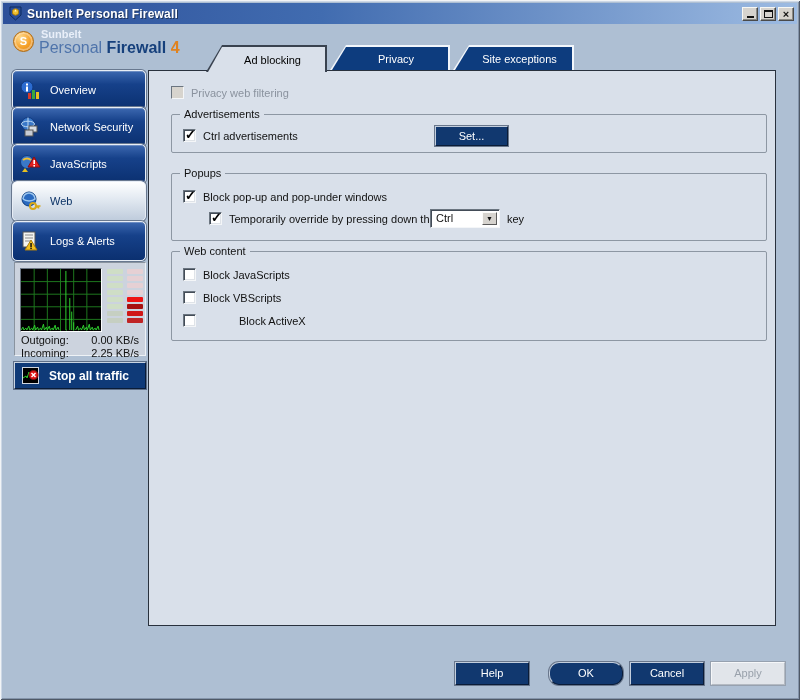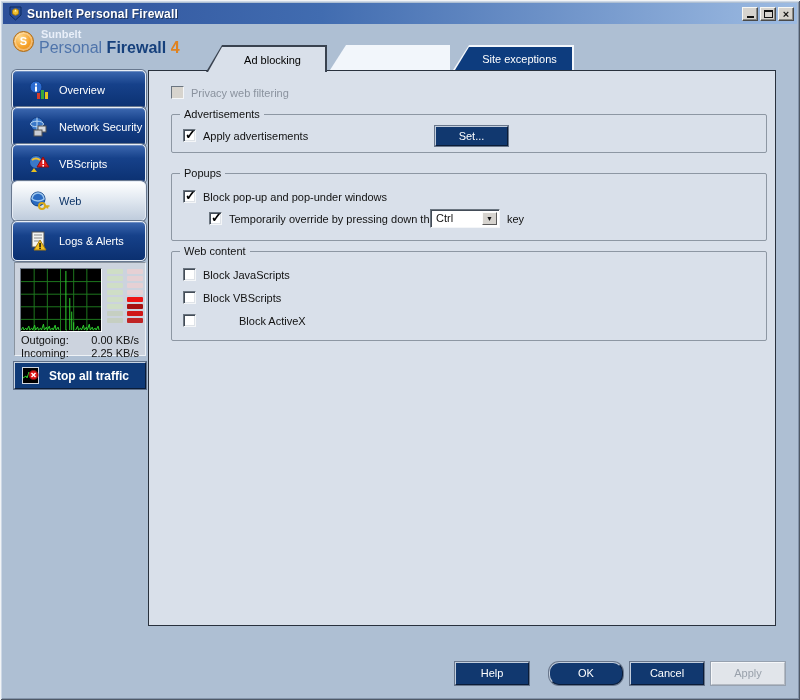--- a/index.html
+++ b/index.html
@@ -59,21 +59,21 @@
   .tab.active { height:27px; z-index:10; }
   .tab.active .tab-face { background:#d9e0ea; color:#000; }
   #tab-0 { left:206px; width:121px;text-align:right; }
   #tab-1 { left:330px; width:120px; }
   #tab-2 { left:453px; width:121px; }
   
   .sb-btn {
     position:absolute; left:12px; width:134px; height:40px; border-radius:5px;
     background:linear-gradient(180deg,#3c68b0 0%,#16418a 35%,#0b3070 100%);
     border:1px solid #e8eef6; box-shadow:0 0 0 1px #68788f, inset 0 1px 0 rgba(255,255,255,.25);
-    color:#fff; display:flex; align-items:center; gap:9px; padding-left:15px; cursor:default;
+    color:#fff; display:flex; align-items:center; gap:9px; padding-left:6px; cursor:default;
   }
   .sb-btn.selected {
     background:linear-gradient(180deg,#feffff 0%,#e2e9f1 45%,#bfccdc 100%);
     color:#0c3366;
   }
   .sb-icon { width:22px; height:22px; flex:0 0 auto; }
   
   .traffic {
     position:absolute; left:14px; top:262px; width:132px; height:94px;
     background:#ccd3de; border:1px solid; border-color:#89939f #eef2f6 #eef2f6 #89939f;
@@ -177,20 +177,21 @@
   <span class="brand-company">Sunbelt</span>
   <span class="brand-product"><span class="brand-word1">Personal</span> <span class="brand-word2">Firewall</span> <span class="brand-ver">4</span></span>
 </div>
 
 <div class="tab active" id="tab-0">
   <div class="tab-shape"></div>
   <div class="tab-face">Ad blocking</div>
 </div>
 <div class="tab" id="tab-1">
   <div class="tab-shape"></div>
+  <div class="tab-face">Privacy</div>
 </div>
 <div class="tab" id="tab-2">
   <div class="tab-shape"></div>
   <div class="tab-face">Site exceptions</div>
 </div>
 
 <div class="sb-btn" style="top:70px">
   <svg class="sb-icon" viewBox="0 0 22 22">
     <circle cx="8" cy="8" r="6" fill="#2b6bd0" stroke="#103a80"></circle>
     <rect x="7" y="4.5" width="2" height="2" fill="#fff"></rect>
@@ -213,21 +214,21 @@
 </div>
 <div class="sb-btn" style="top:144px">
   <svg class="sb-icon" viewBox="0 0 22 22">
     <circle cx="8" cy="9" r="6.5" fill="#3a78c8" stroke="#103a80"></circle>
     <path d="M4 7 q4 -3 8 0" stroke="#f2c030" fill="none" stroke-width="2"></path>
     <path d="M6 15 l3 4 h-6 Z" fill="#e8c020"></path>
     <path d="M15 4 l6 10 h-12 Z" fill="#e02020" stroke="#8a0f0f"></path>
     <rect x="14.4" y="7" width="1.6" height="4" fill="#fff"></rect>
       <rect x="14.4" y="12" width="1.6" height="1.6" fill="#fff"></rect>
   </svg>
-  <span>VBScripts</span>
+  <span>JavaScripts</span>
 </div>
 <div class="sb-btn selected" style="top:181px">
   <svg class="sb-icon" viewBox="0 0 22 22">
     <circle cx="10" cy="9" r="7" fill="#2a6ac0" stroke="#0d3c7e"></circle>
     <path d="M4 9 a6 6 0 0 1 12 0 a7 4 0 0 1 -12 0" fill="none" stroke="#9cc6ee" stroke-width="1.6"></path>
     <circle cx="14" cy="16" r="3" fill="none" stroke="#d8a818" stroke-width="2"></circle>
     <path d="M16.5 16 h5 m-2 0 v2.5 m-1.5 -2.5 v1.8" stroke="#d8a818" stroke-width="1.6"></path>
   </svg>
   <span>Web</span>
 </div>
@@ -297,21 +298,21 @@
 
 <div class="panel">
 
   <span class="cb" style="left:22px; top:15px;" data-checked="false"></span>
   <span class="cb" style="left:22px; top:15px; border:0; box-shadow:none; width:11px; height:11px; margin:1px;" data-disabled="true"></span>
   <span class="lbl disabled" style="left:42px; top:16px;">Privacy web filtering</span>
 
   <div class="group g-ads">
     <span class="group-label">Advertisements</span>
     <span class="cb" style="left:11px; top:14px;" data-checked="true"></span>
-    <span class="lbl" style="left:31px; top:15px;">Apply advertisements</span>
+    <span class="lbl" style="left:31px; top:15px;">Ctrl advertisements</span>
     <div class="btn-navy set-btn">Set...</div>
   </div>
 
   <div class="group g-pop">
     <span class="group-label">Popups</span>
     <span class="cb" style="left:11px; top:16px;" data-checked="true"></span>
     <span class="lbl" style="left:31px; top:17px;">Block pop-up and pop-under windows</span>
     <span class="cb" style="left:37px; top:38px;" data-checked="true"></span>
     <span class="lbl" style="left:57px; top:39px;">Temporarily override by pressing down the</span>
     <div class="combo">

